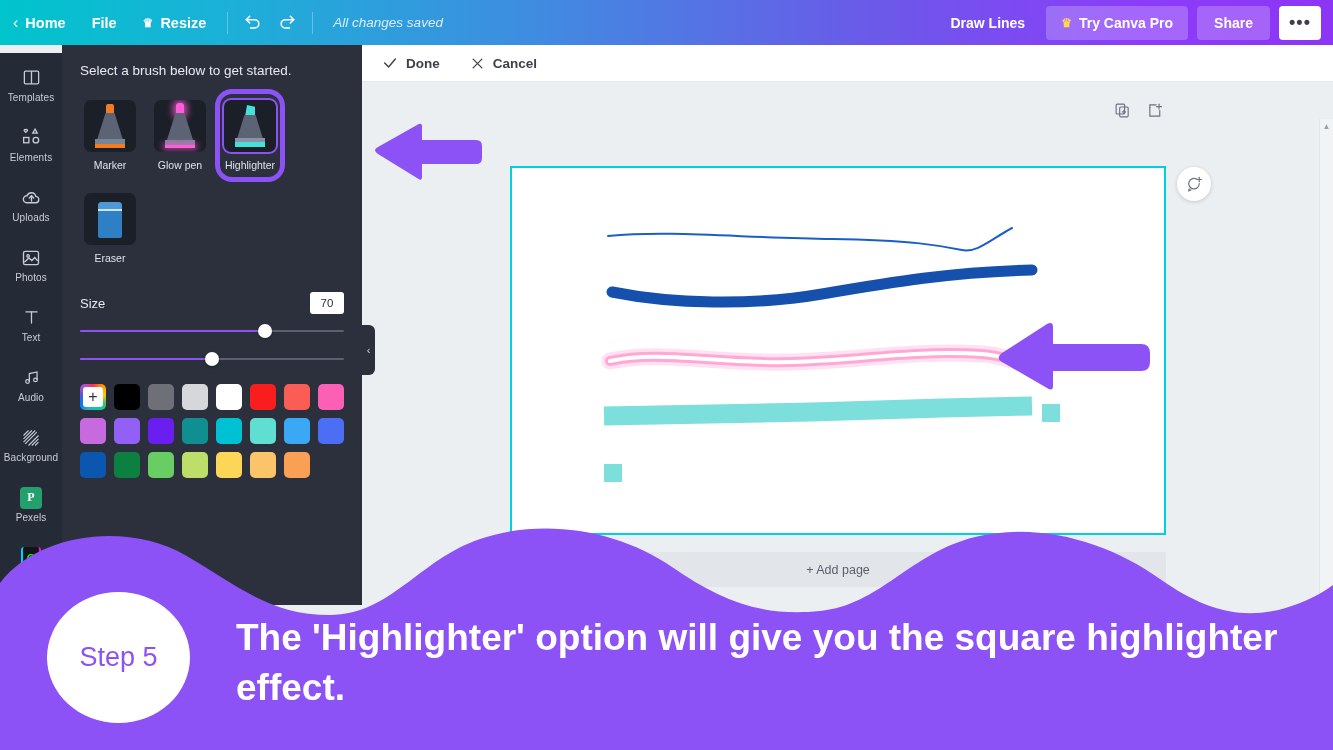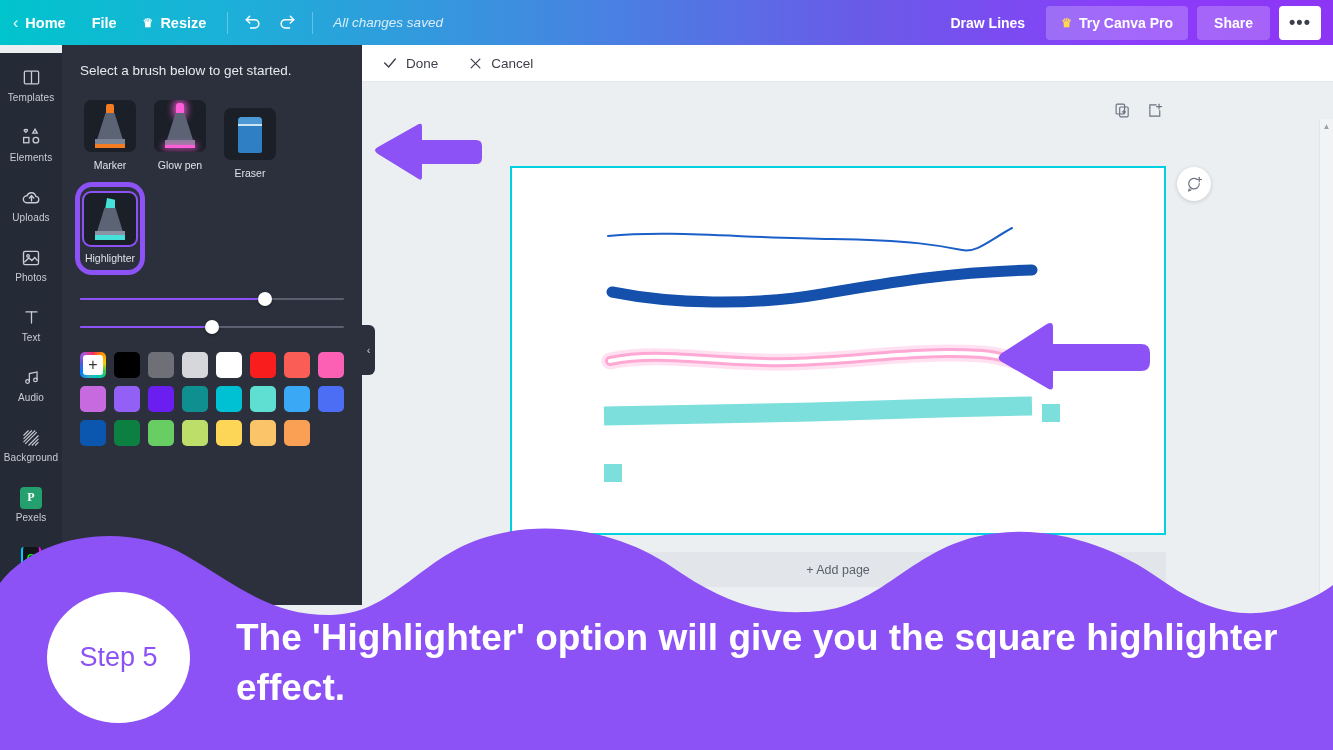--- a/index.html
+++ b/index.html
@@ -171,21 +171,21 @@
   }
 
   
   .editor { position: absolute; top: 45px; left: 362px; width: 971px; height: 560px; background: #fff; }
   .editor-toolbar {
     height: 37px; display: flex; align-items: center; gap: 18px;
     padding-left: 14px; background: #fff; border-bottom: 1px solid #e6e9ec;
   }
   .et-btn {
     display: flex; align-items: center; gap: 8px; font-size: 13.5px;
-    font-weight: normal; color: #3d3f4a; cursor: pointer; padding: 4px 6px; border-radius: 4px;
+    font-weight: bold; color: #3d3f4a; cursor: pointer; padding: 4px 6px; border-radius: 4px;
   }
   .canvas-area { position: relative; width: 971px; height: 523px; background: #eceff1; overflow: hidden; }
 
   .page-icons {
     position: absolute; top: 20px; left: 752px; display: flex; gap: 16px; color: #6b7280;
   }
   .pg-icon { cursor: pointer; }
 
   .canvas-wrap { position: absolute; left: 148px; top: 84px; width: 656px; height: 369px; }
   .canvas-page {
@@ -383,40 +383,44 @@
       <div class="brush-cell">
         <div class="brush-tile">
           <div class="gp-tip"></div>
             <div class="gp-cone"></div>
             <div class="gp-band"></div>
             <div class="gp-foot"></div>
         </div>
         <div class="brush-name">Glow pen</div>
       </div>
 
-      <div class="brush-cell" style="margin-top:8px;">
-        <div class="brush-tile">
-          <div class="er-body"></div>
-            <div class="er-top"></div>
-        </div>
-        <div class="brush-name">Eraser</div>
-      </div>
-
       <div class="brush-cell selected">
         <div class="brush-tile">
           <div class="hl-tip"></div>
             <div class="hl-cone"></div>
             <div class="hl-band"></div>
             <div class="hl-foot"></div>
         </div>
         <div class="brush-name">Highlighter</div>
       </div>
+
+      <div class="brush-cell" style="margin-top:8px;">
+        <div class="brush-tile">
+          <div class="er-body"></div>
+            <div class="er-top"></div>
+        </div>
+        <div class="brush-name">Eraser</div>
+      </div>
     </div>
 
     <div class="slider-group" style="margin-top:20px;">
+      <div class="slider-row">
+        <span class="slider-label">Size</span>
+        <span class="slider-val">70</span>
+      </div>
       <div class="track">
         <div class="track-bg"></div>
         <div class="track-fill" style="width:70%;"></div>
         <div class="knob" style="left:70%;"></div>
       </div>
     </div>
 
     <div class="slider-group">
       <div class="track">
         <div class="track-bg"></div>

